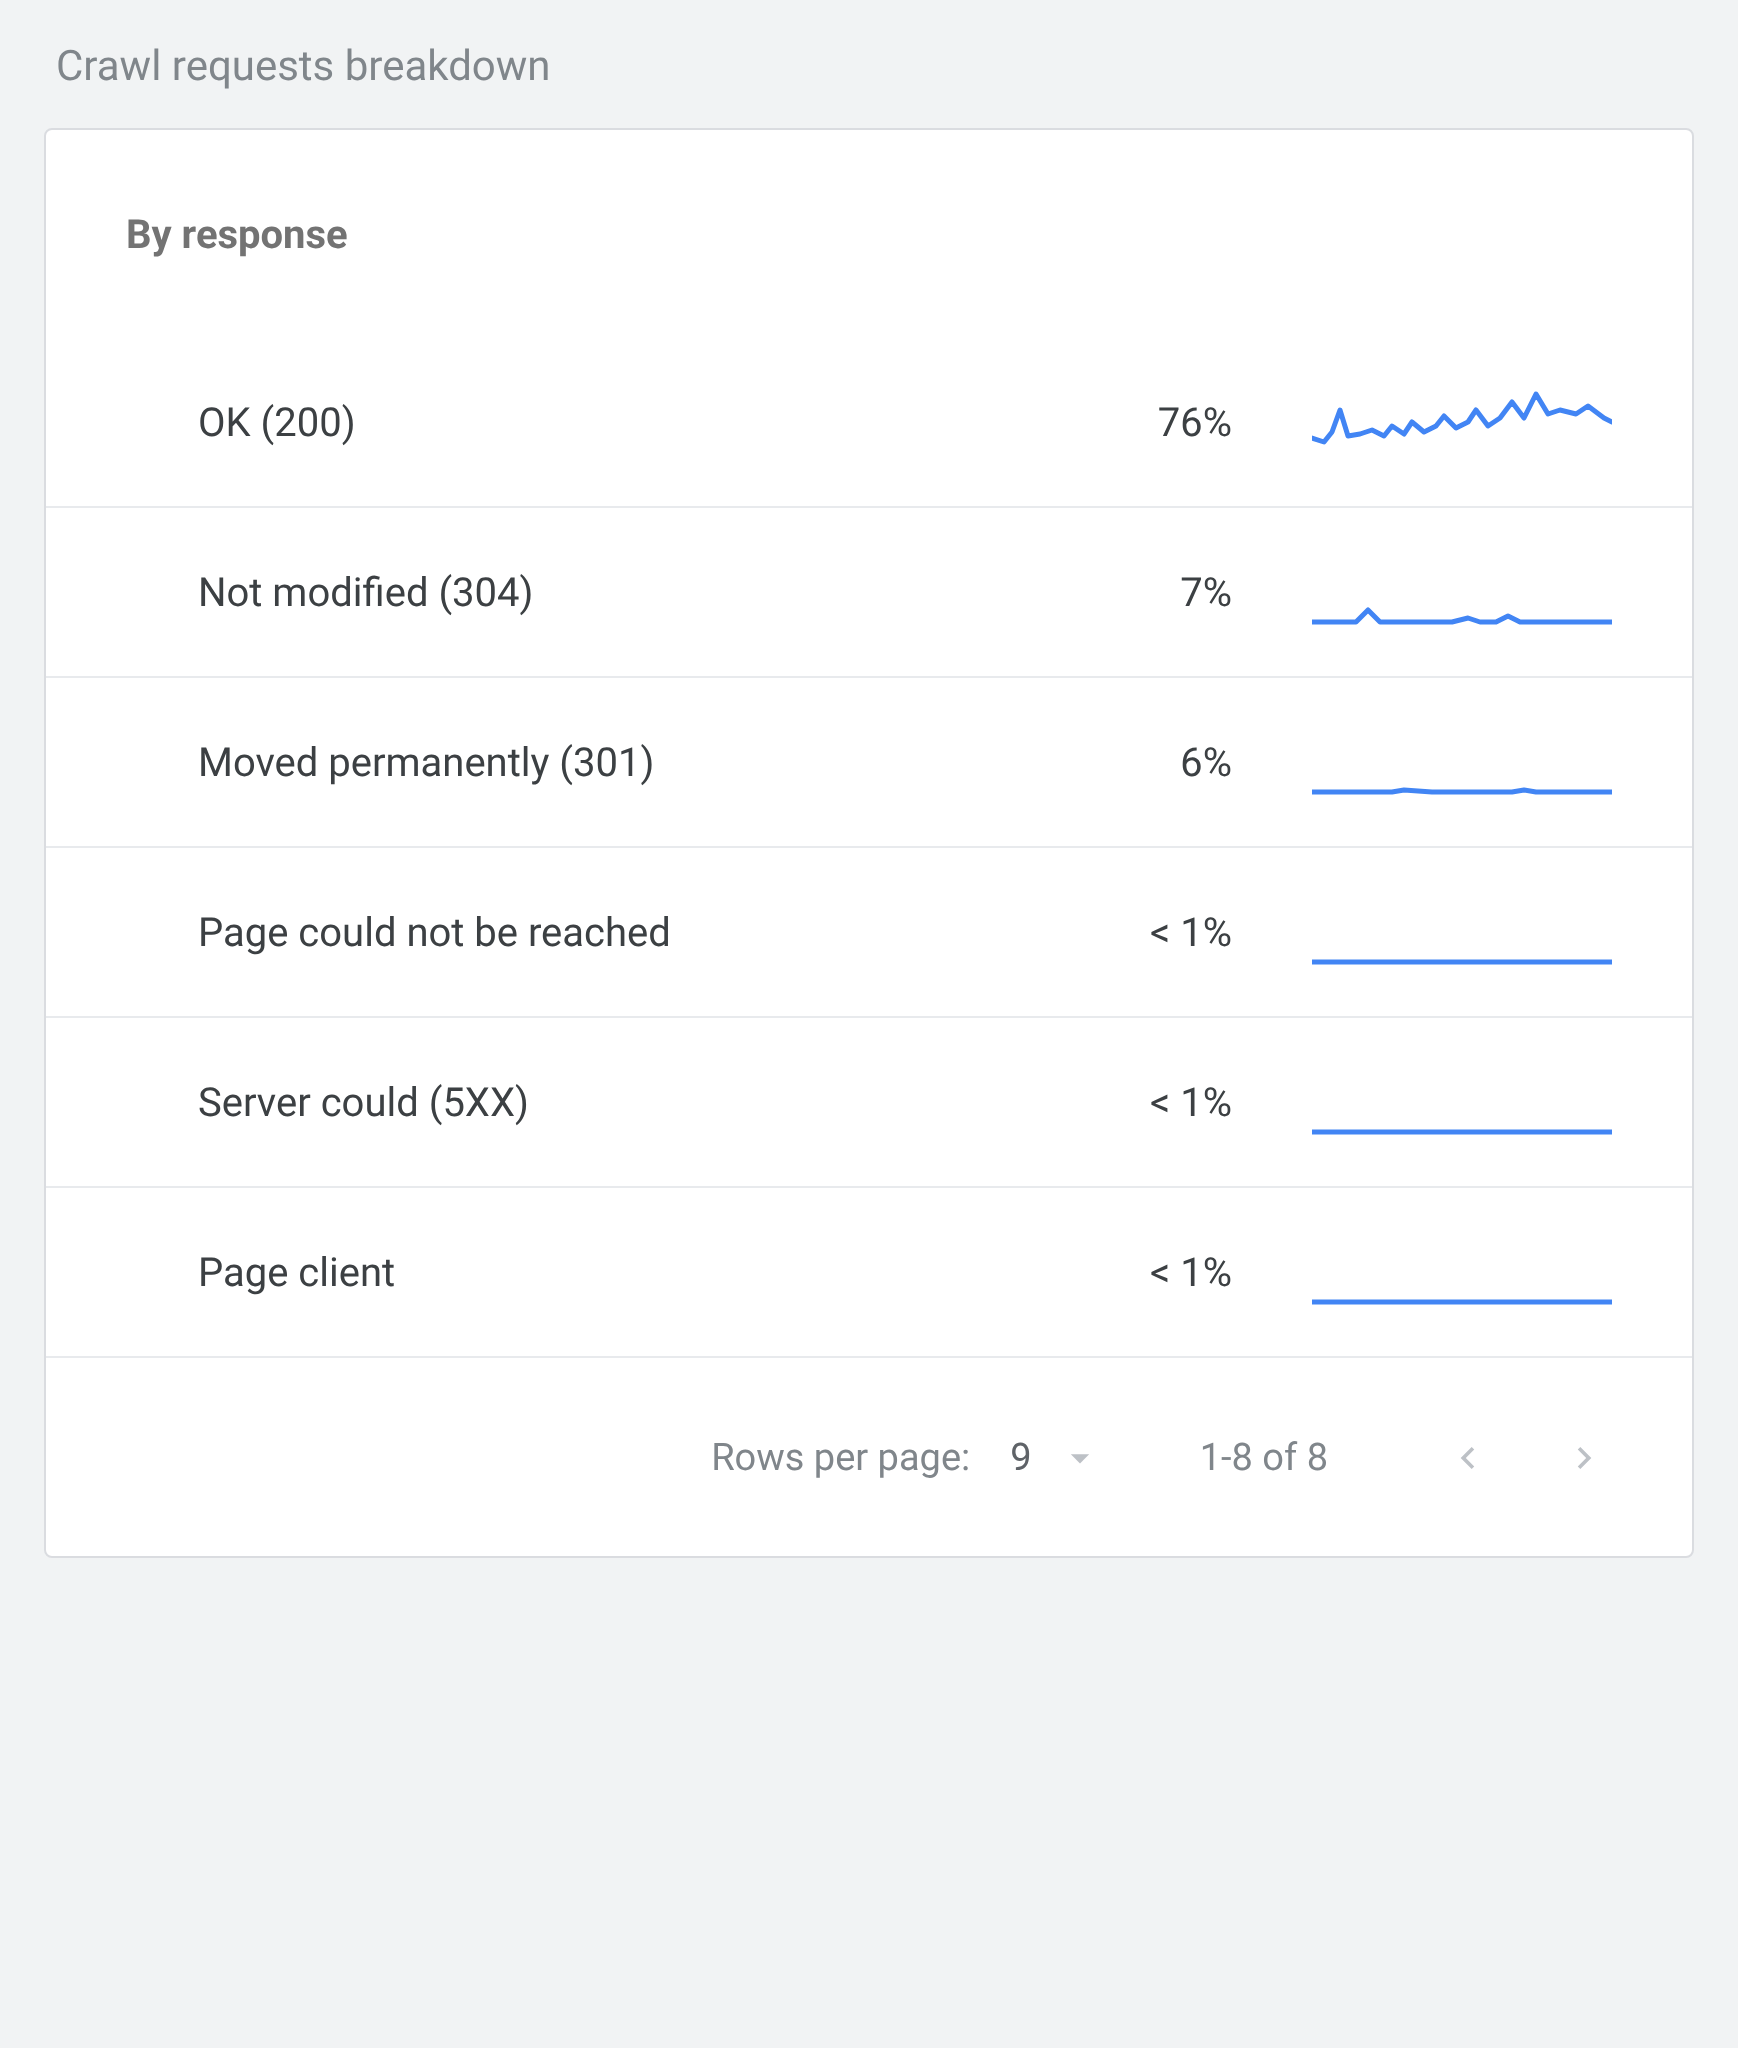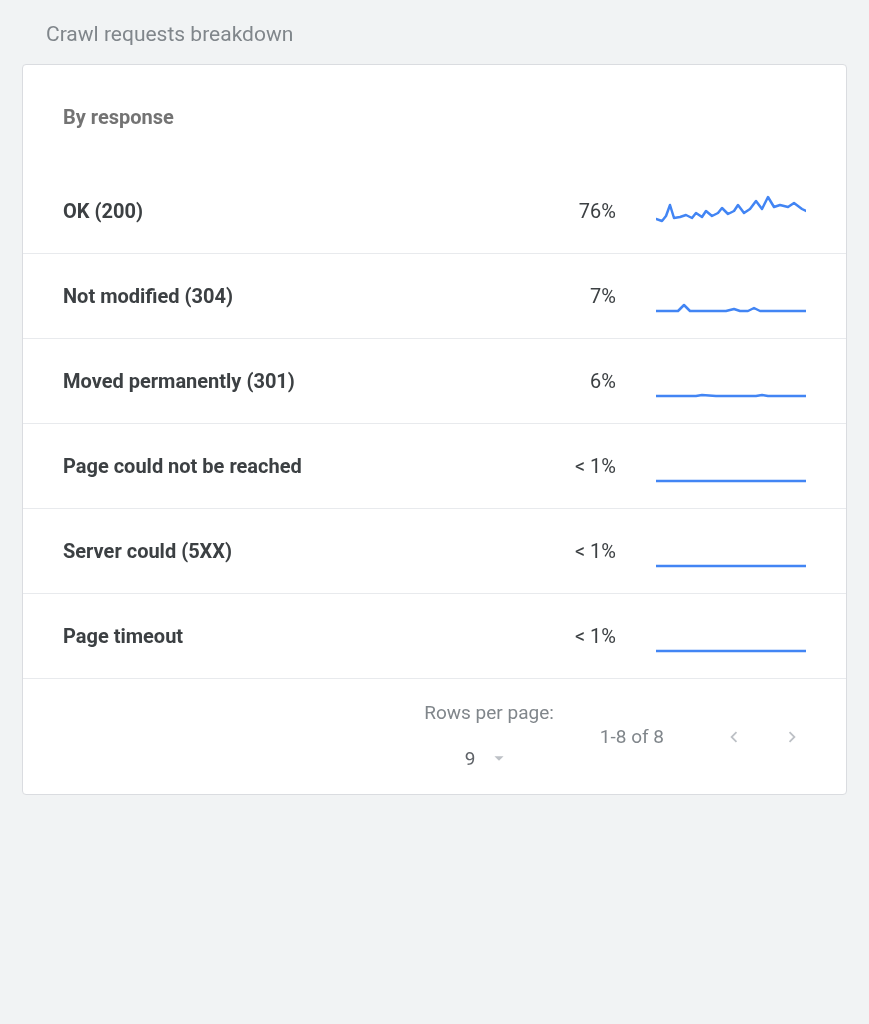--- a/index.html
+++ b/index.html
@@ -7,21 +7,21 @@
     font-family: Roboto, "Helvetica Neue", Arial, sans-serif;
     background: #f1f3f4;
     padding: 22px;
     color: #3c4043;
   }
   .page-header {
     font-size: 21px;
     color: #80868b;
     font-weight: 400;
     margin-bottom: 18px;
-    margin-left: 24px;
+    margin-left: 6px;
   }
   .card {
     background: #fff;
     border: 1px solid #dadce0;
     border-radius: 4px;
     overflow: hidden;
   }
   .card-title {
     font-size: 20px;
     font-weight: 700;
@@ -33,21 +33,22 @@
     align-items: center;
     padding: 22px 40px;
     border-top: 1px solid #e8eaed;
     cursor: pointer;
   }
   .row:first-of-type { border-top: none; }
   .row-label {
     flex: 1;
     font-size: 20px;
     color: #3c4043;
-    font-weight: 700;
+    font-weight: 400;
+    margin-left: 36px;
   }
   .row-value {
     font-size: 20px;
     color: #3c4043;
     text-align: right;
     min-width: 80px;
     padding-right: 40px;
     font-variant-numeric: tabular-nums;
   }
   .spark {
@@ -70,21 +71,20 @@
     gap: 28px;
     padding: 22px 40px;
     border-top: 1px solid #e8eaed;
     color: #80868b;
     font-size: 19px;
   }
   .rpp-group {
     display: flex;
     align-items: center;
     gap: 20px;
-    flex-direction: column;
   }
   .rpp-select {
     display: flex;
     align-items: center;
     gap: 10px;
     color: #5f6368;
     cursor: pointer;
   }
   .chev {
     width: 28px;
@@ -151,21 +151,21 @@
       <div class="row">
         <div class="row-label">Server could (5XX)</div>
         <div class="row-value">&lt; 1%</div>
         <div class="spark">
           <svg viewBox="0 0 150 40" preserveAspectRatio="none">
             <path d="M0,35 L150,35"></path>
           </svg>
         </div>
       </div>
       <div class="row">
-        <div class="row-label">Page timeout</div>
+        <div class="row-label">Page client</div>
         <div class="row-value">&lt; 1%</div>
         <div class="spark">
           <svg viewBox="0 0 150 40" preserveAspectRatio="none">
             <path d="M0,35 L150,35"></path>
           </svg>
         </div>
       </div>
     </div>
 
   <div class="footer">

